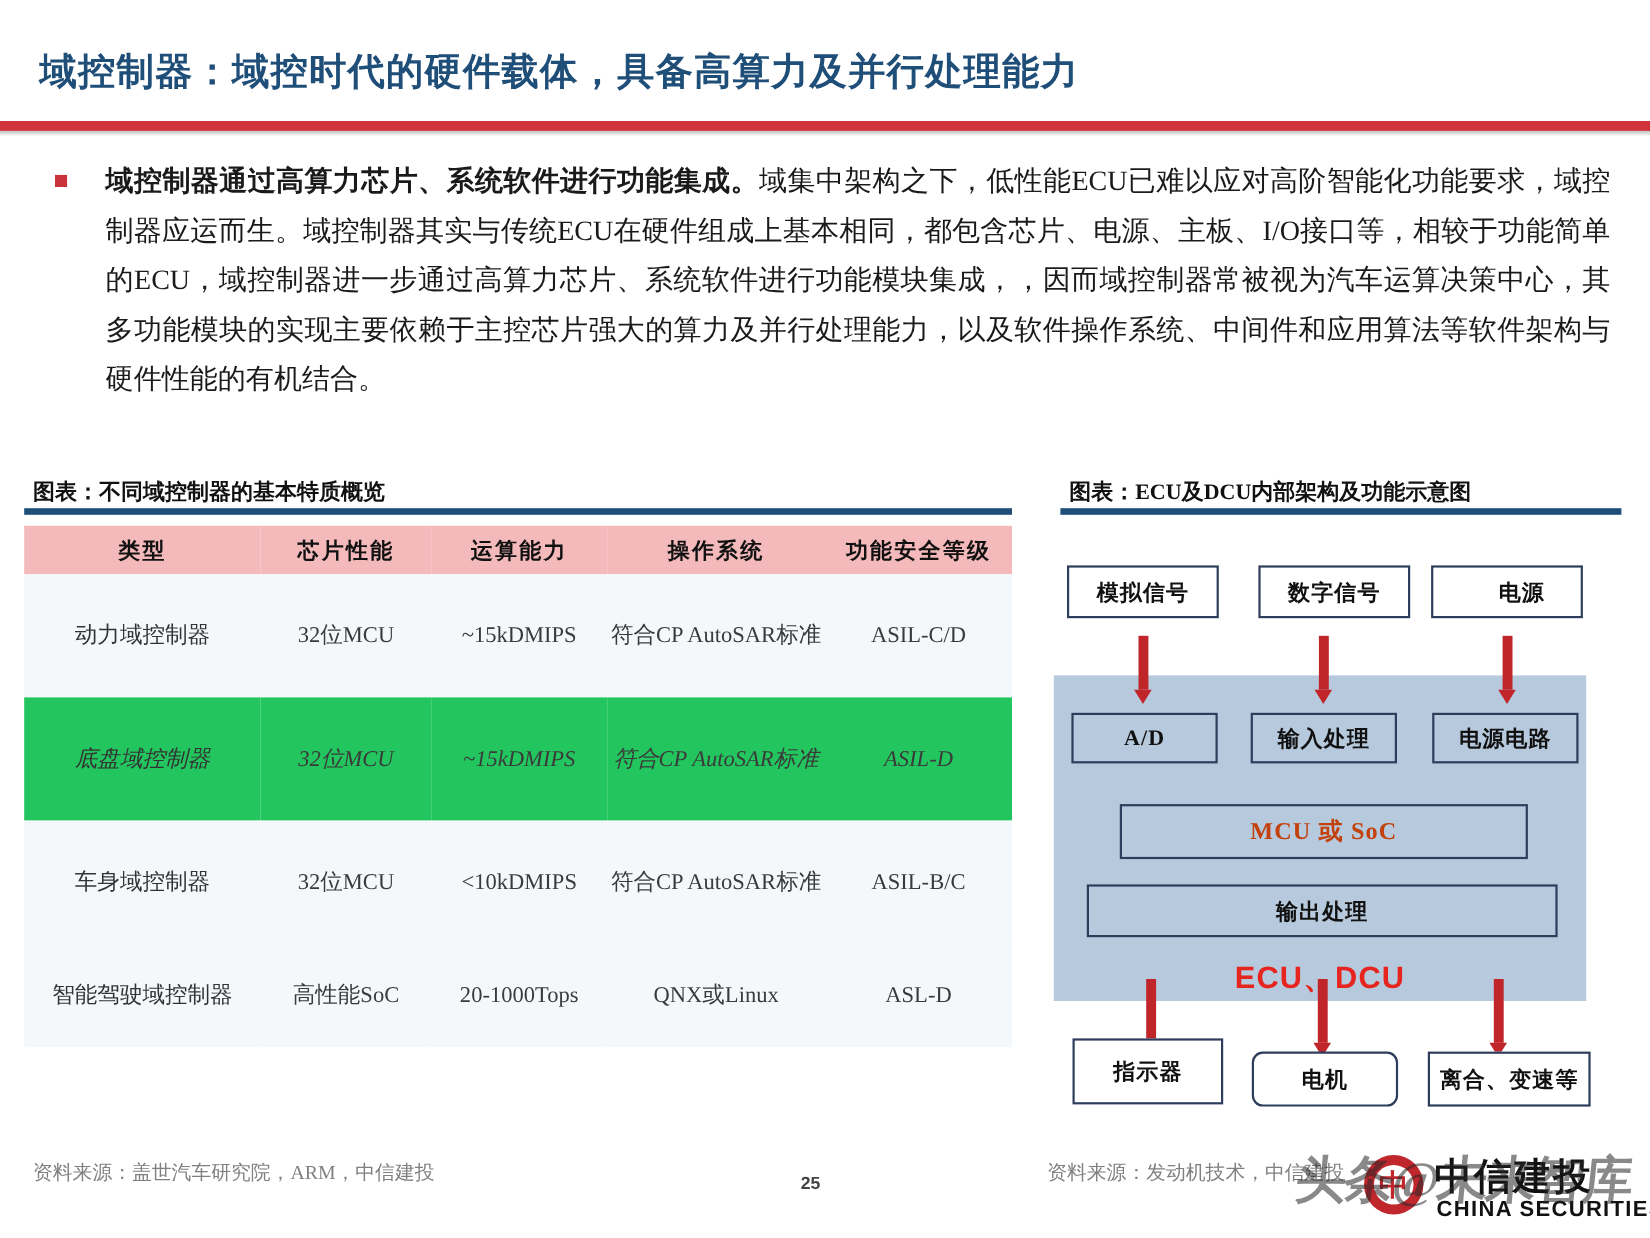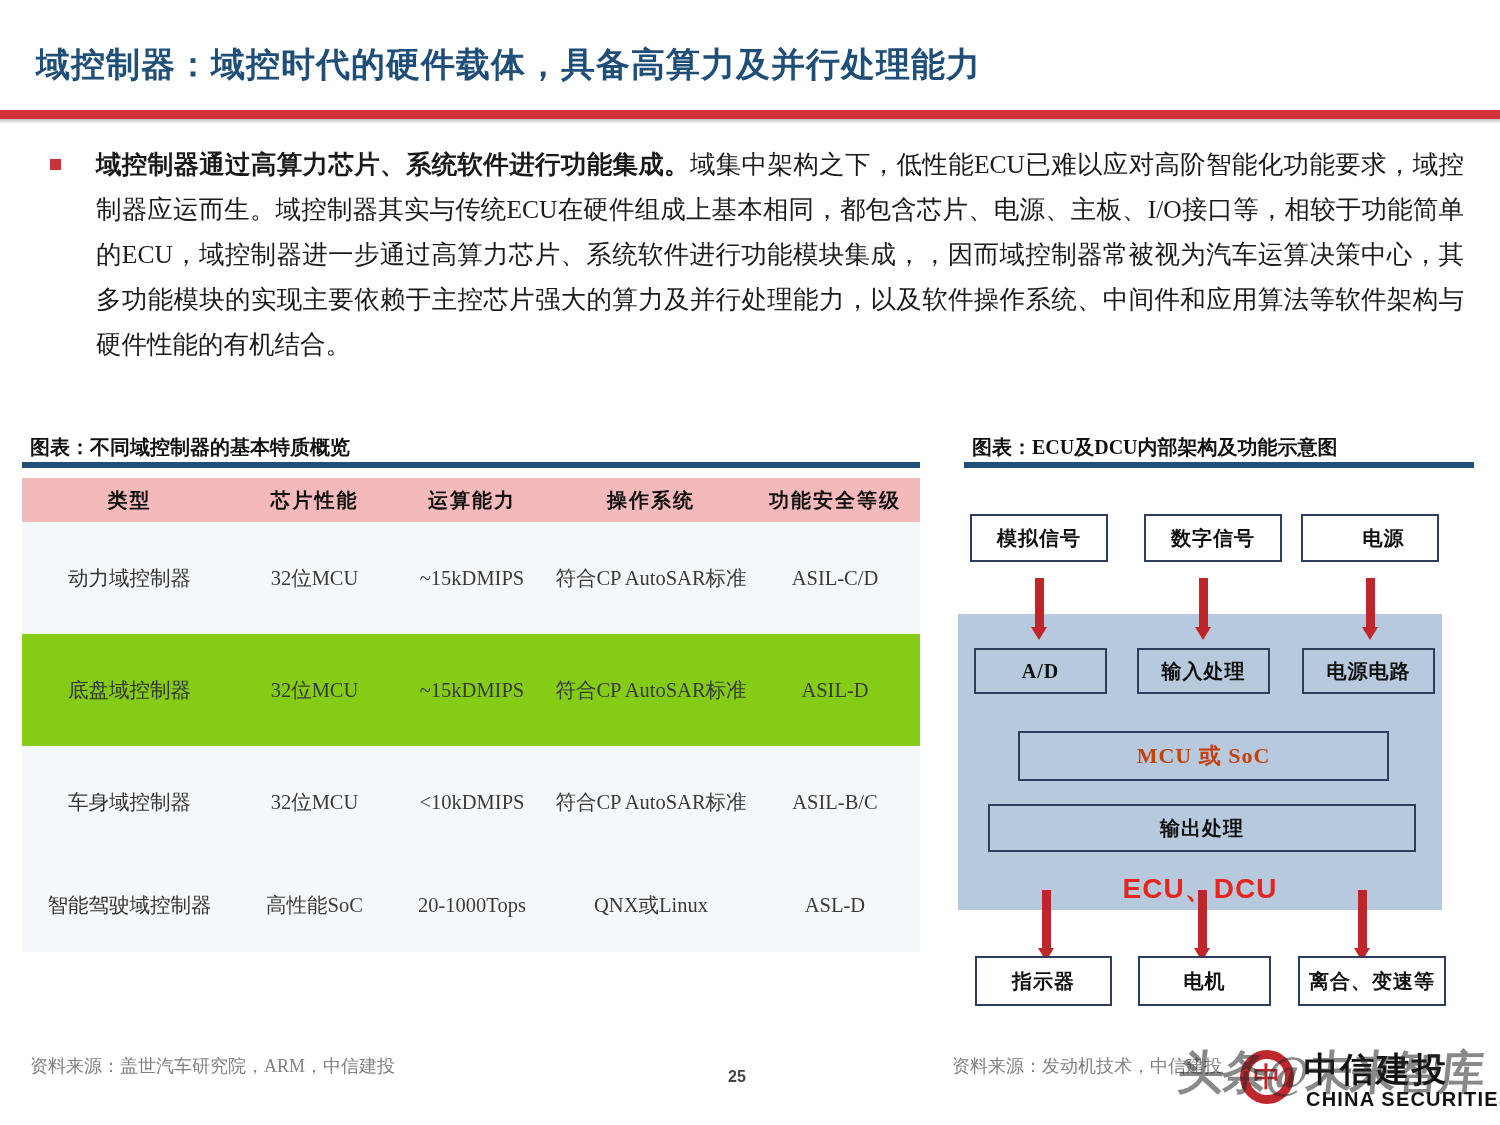--- a/index.html
+++ b/index.html
@@ -109,21 +109,21 @@
   .tbl td {
     font-size: 20.5px;
     color: #3a3a3a;
     text-align: center;
     vertical-align: middle;
     border: none;
     padding: 6px 2px;
     line-height: 30px;
   }
   .tbl tr.r-light td { background: #f4f8fb; height: 100px; }
-  .tbl tr.r-dark  td { background: #84cc16; height: 100px; }
+  .tbl tr.r-dark  td { background: #22c55e; height: 100px; font-style: italic; }
   .tbl tr.r-last  td { background: #f4f8fb; height: 82px; }
   .tbl td.first-col { color: #333333; }
 
   .col1 { width: 215px; }
   .col2 { width: 155px; }
   .col3 { width: 160px; }
   .col4 { width: 198px; }
   .col5 { width: 170px; }
 
   
@@ -390,22 +390,22 @@
   </div>
   <div class="arrow" style="left:236px; top:390px; height:72px;">
     <div class="stem" style="height:58px;"></div>
     <div class="head" style="top:58px;"></div>
   </div>
   <div class="arrow" style="left:396px; top:390px; height:72px;">
     <div class="stem" style="height:58px;"></div>
     <div class="head" style="top:58px;"></div>
   </div>
 
-  <div class="dbox" style="left:17px; top:456px; width:137px; height:50px;">指示器</div>
-  <div class="dbox" style="left:180px; top:456px; width:133px; height:50px;">电机</div>
+  <div class="dbox" style="left:17px; top:444px; width:137px; height:60px;">指示器</div>
+  <div class="dbox" style="left:180px; top:456px; width:133px; height:50px;border-radius:10px;">电机</div>
   <div class="dbox" style="left:340px; top:456px; width:148px; height:50px;">离合、变速等</div>
 
 </div>
 
 <div class="src" style="left:952px; top:1054px;">资料来源：发动机技术，中信建投</div>
 
 <div class="logo">
   <div class="logo-seal">
     <div class="logo-seal-inner">中</div>
   </div>

